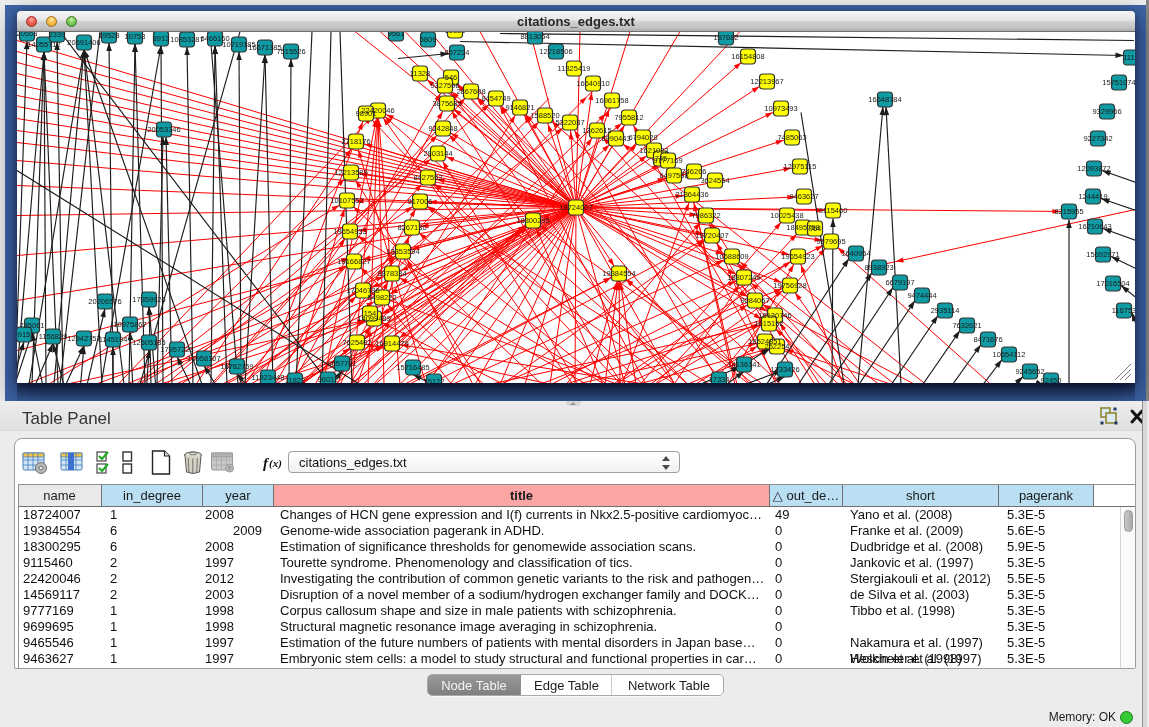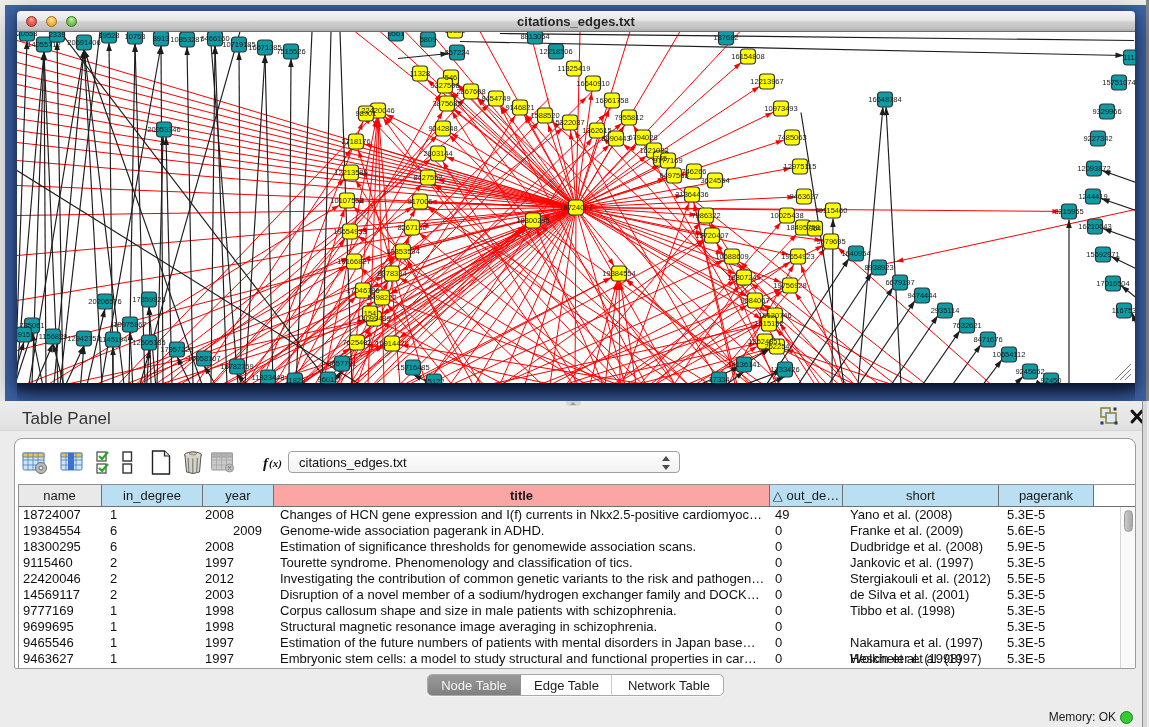--- a/index.html
+++ b/index.html
@@ -1084,21 +1084,21 @@
             <div class="c" style="left:757px;width:64px;">0</div>
             <div class="c" style="left:832px;width:152px;">Stergiakouli et al. (2012)</div>
             <div class="c" style="left:989px;width:84px;">5.5E-5</div>
           </div>
           <div class="row" style="top:80px;">
             <div class="c" style="left:5px;width:78px;">14569117</div>
             <div class="c" style="left:92px;width:90px;">2</div>
             <div class="c" style="left:187px;width:66px;">2003</div>
             <div class="c" style="left:262px;width:492px;">Disruption of a novel member of a sodium/hydrogen exchanger family and DOCK…</div>
             <div class="c" style="left:757px;width:64px;">0</div>
-            <div class="c" style="left:832px;width:152px;">de Silva et al. (2001)</div>
+            <div class="c" style="left:832px;width:152px;">de Silva et al. (2003)</div>
             <div class="c" style="left:989px;width:84px;">5.3E-5</div>
           </div>
           <div class="row" style="top:96px;">
             <div class="c" style="left:5px;width:78px;">9777169</div>
             <div class="c" style="left:92px;width:90px;">1</div>
             <div class="c" style="left:187px;width:66px;">1998</div>
             <div class="c" style="left:262px;width:492px;">Corpus callosum shape and size in male patients with schizophrenia.</div>
             <div class="c" style="left:757px;width:64px;">0</div>
             <div class="c" style="left:832px;width:152px;">Tibbo et al. (1998)</div>
             <div class="c" style="left:989px;width:84px;">5.3E-5</div>

